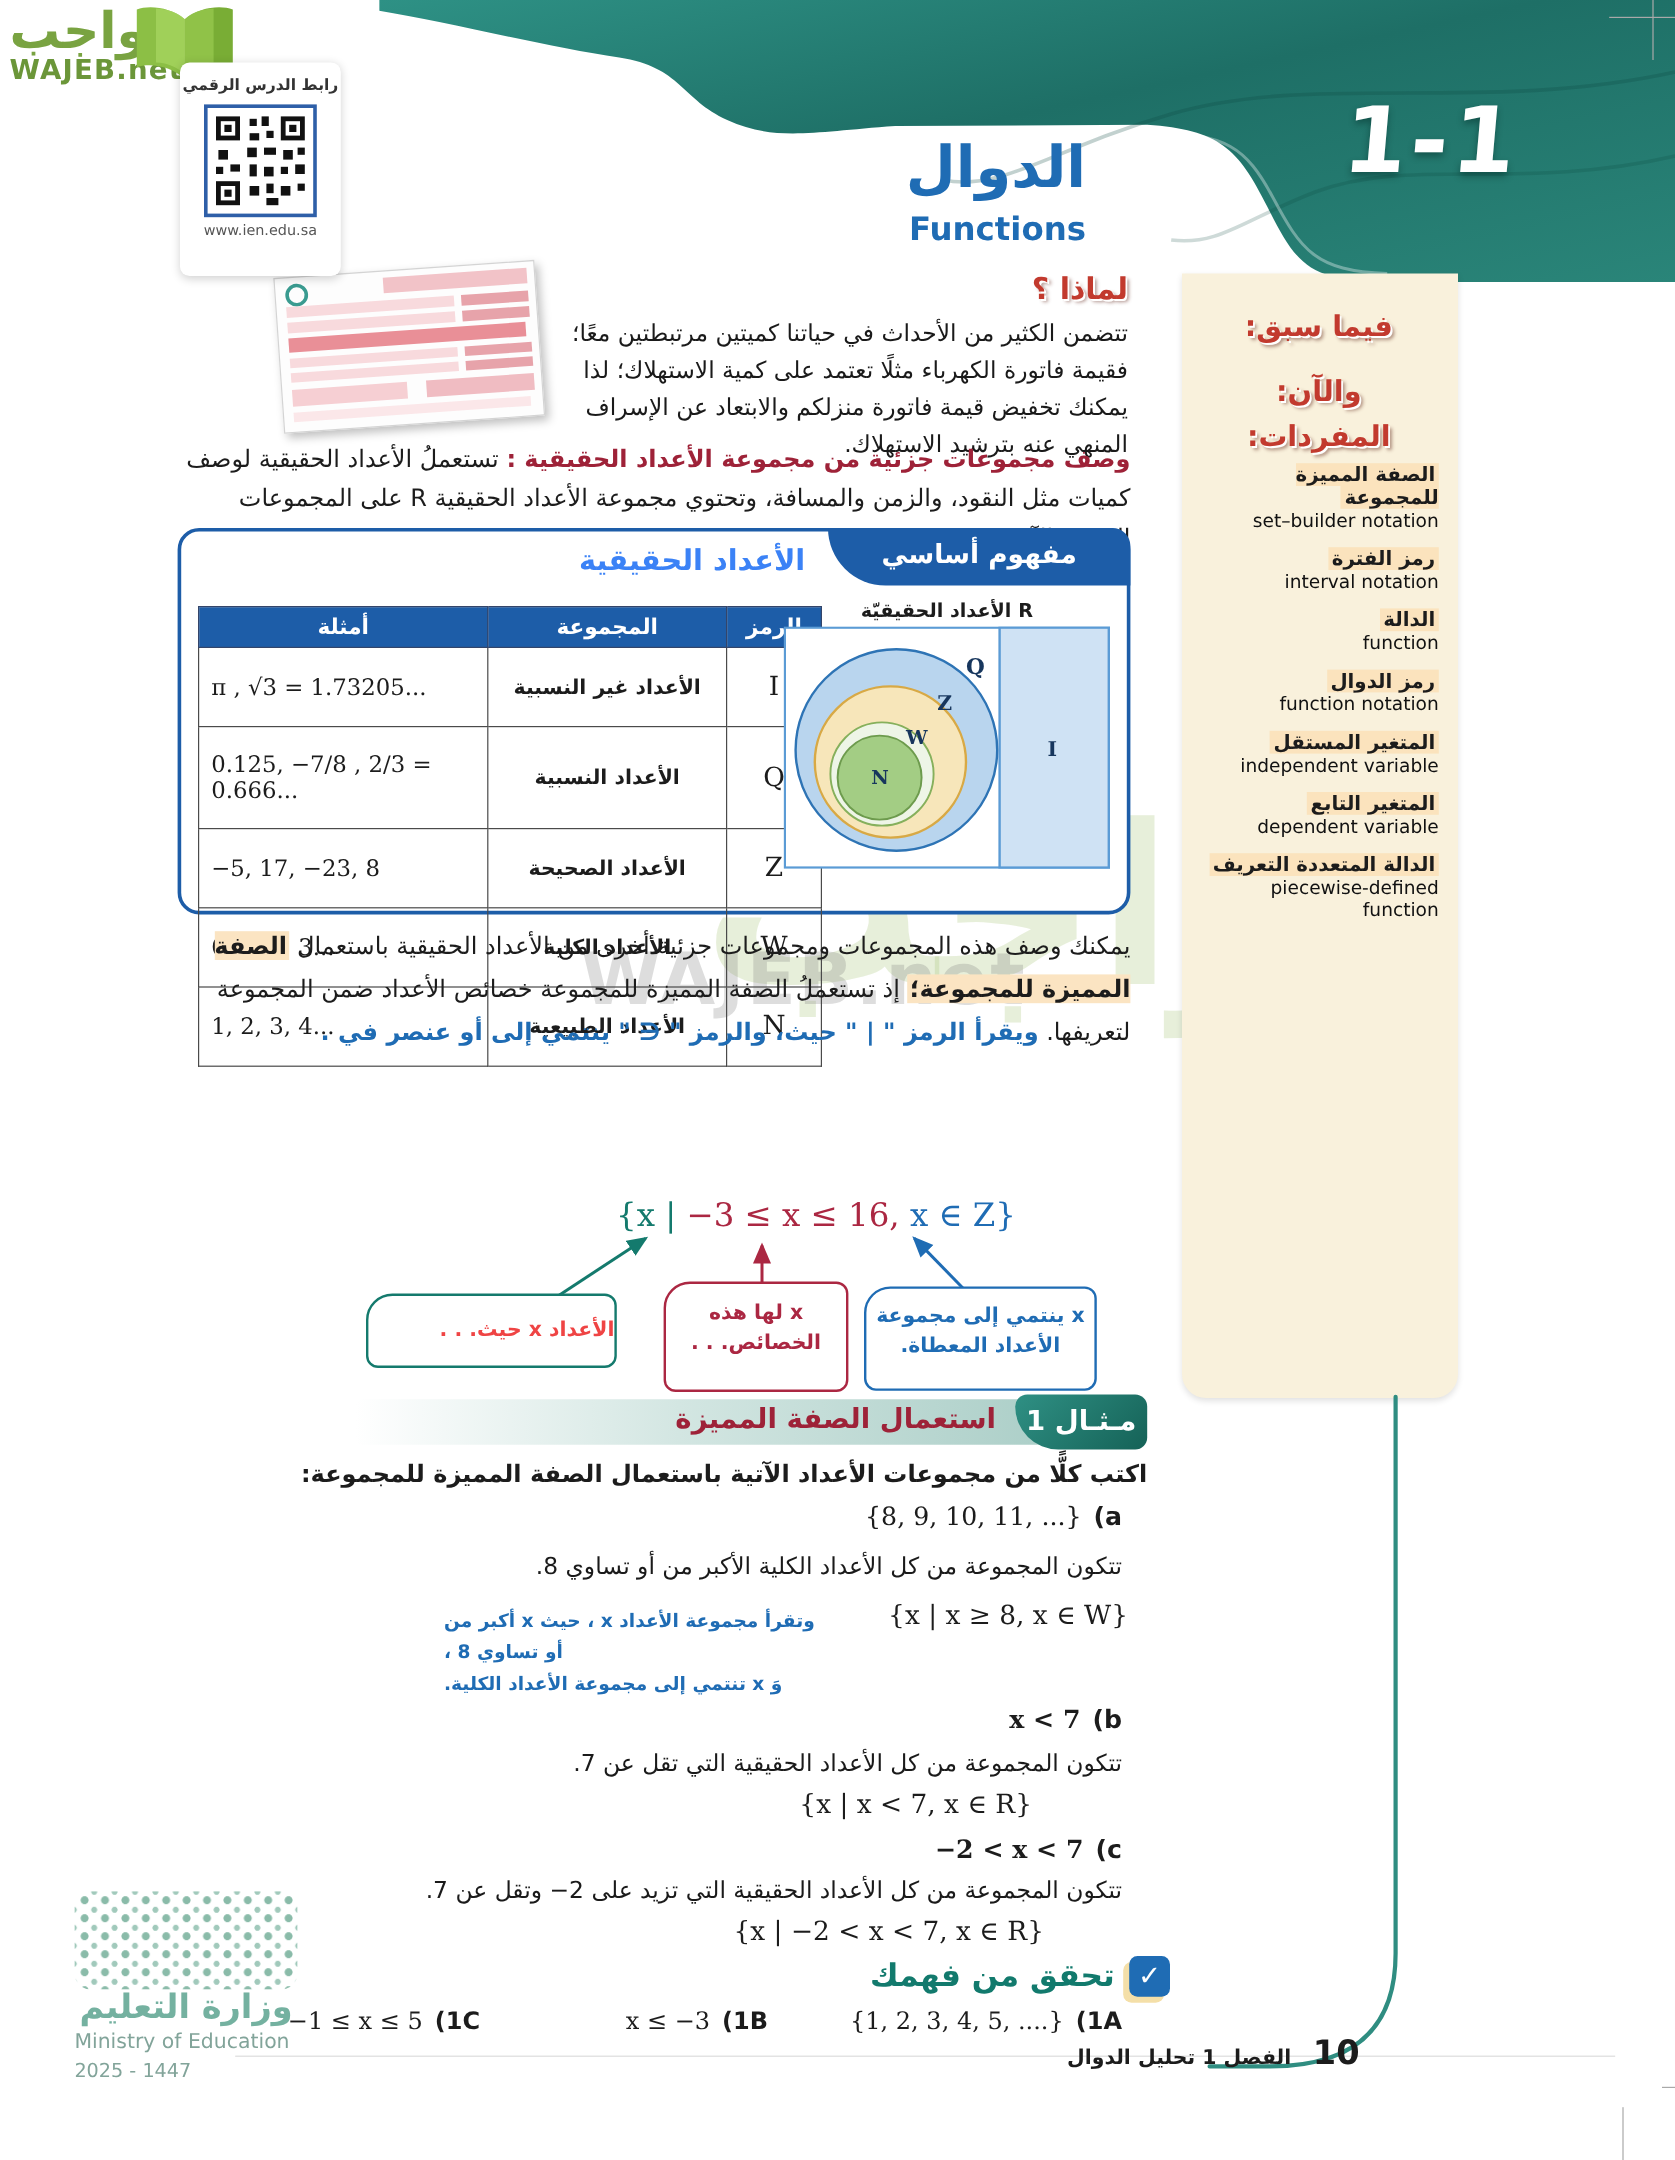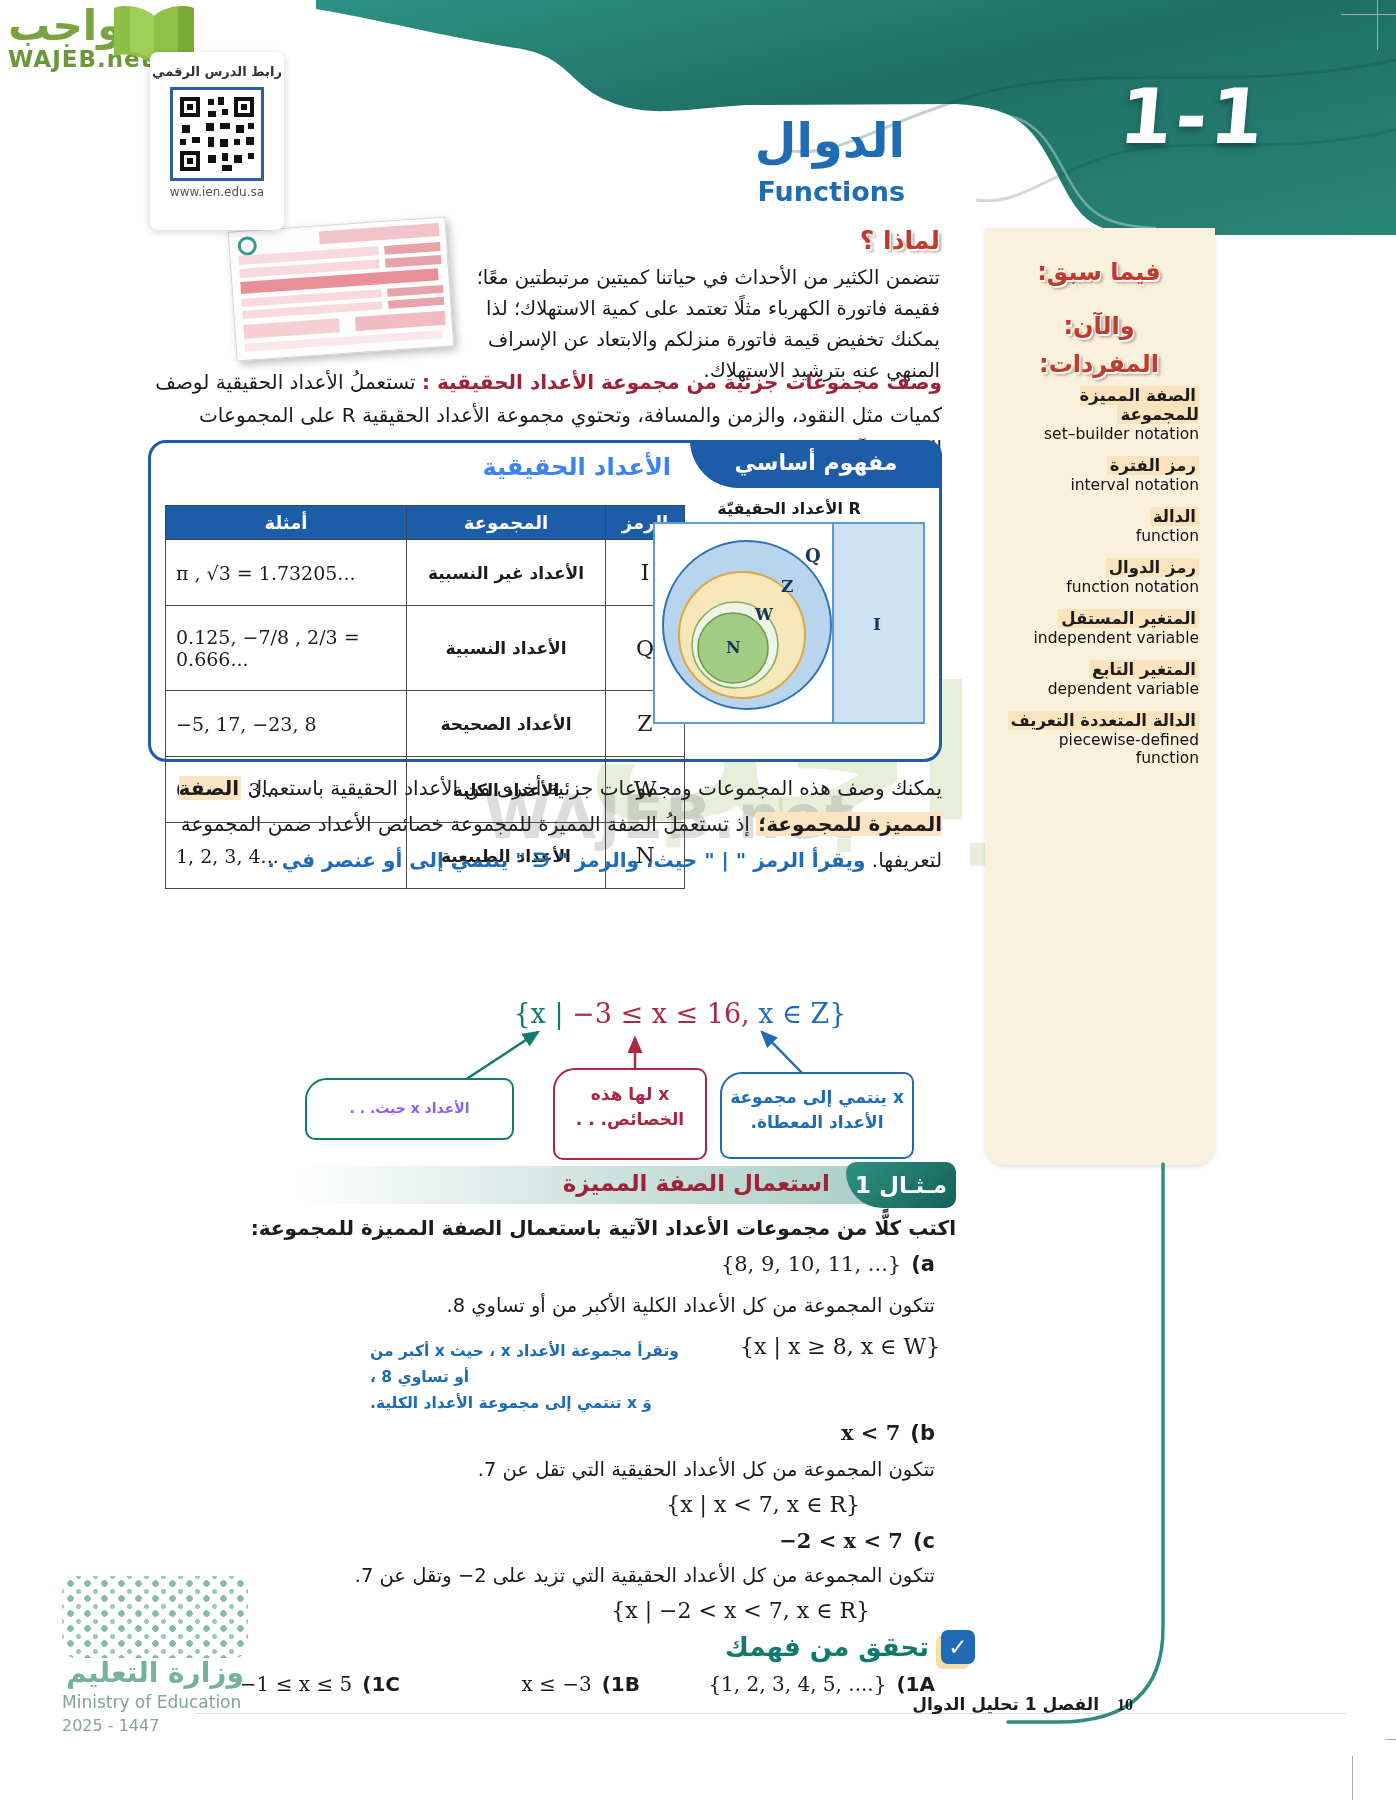--- a/index.html
+++ b/index.html
@@ -98,21 +98,21 @@
   .hl{background:#fbe4c2;font-weight:800;padding:0 2px;}
   .blue-bold{color:#1f6cb4;font-weight:800;}
 
   
   .sb-expr{position:absolute;left:470px;top:998px;width:420px;text-align:center;z-index:3;
     font-family:"DejaVu Serif",serif;font-size:27px;direction:ltr;}
   .expr-open{color:#147a6d;}
   .expr-mid{color:#ab2742;}
   .expr-close{color:#1f6cb4;}
   .callout{position:absolute;z-index:3;border-radius:22px 10px 10px 10px;text-align:center;font-weight:800;direction:rtl;background:#fff;}
-  .co-green{left:305px;top:1078px;width:205px;height:58px;border:2.5px solid #147a6d;color:#8b5cf6;font-size:14px;line-height:56px;}
+  .co-green{left:305px;top:1078px;width:205px;height:58px;border:2.5px solid #147a6d;color:#ef4444;font-size:17px;line-height:56px;text-align:right;}
   .co-red{left:553px;top:1068px;width:150px;height:76px;border:2.5px solid #ab2742;color:#ab2742;font-size:17px;line-height:25px;padding-top:12px;}
   .co-blue{left:720px;top:1072px;width:190px;height:72px;border:2.5px solid #1f6cb4;color:#1f6cb4;font-size:17px;line-height:25px;padding-top:11px;}
 
   
   .ex-banner{position:absolute;left:150px;top:1162px;width:806px;height:46px;z-index:3;}
   .ex-strip{position:absolute;right:60px;top:4px;width:600px;height:38px;
     background:linear-gradient(to left,#a9cdc6,#d3e6e2 55%,rgba(255,255,255,0));border-radius:6px 0 0 6px;}
   .ex-block{position:absolute;right:0;top:0;width:110px;height:46px;
     background:linear-gradient(135deg,#2f9084,#156257);border-radius:10px 10px 10px 36px;
     color:#fff;font-weight:800;font-size:23px;text-align:center;line-height:46px;direction:rtl;}
@@ -150,21 +150,21 @@
   .sb-bullets{margin:4px 0 0 0;padding:0;list-style:none;}
   .sb-bullets li{font-size:16.5px;font-weight:700;line-height:25px;margin-bottom:10px;}
   .sb-bullets li::before{content:"•";margin-left:6px;color:#444;}
   .vocab-item{margin-bottom:13px;}
   .vocab-ar{background:#fbe3bd;font-weight:800;font-size:16.5px;padding:0 3px;display:inline;}
   .vocab-en{font-size:15.5px;color:#111;direction:ltr;text-align:right;margin-top:1px;}
 
   
   #bracket-svg{position:absolute;left:940px;top:1158px;z-index:2;}
   .footer{position:absolute;right:263px;top:1694px;display:flex;direction:rtl;gap:18px;align-items:baseline;z-index:3;}
-  .page-num{font-weight:800;font-size:16px;font-family:Liberation Serif, serif;}
+  .page-num{font-weight:800;font-size:28px;}
   .footer-txt{font-weight:700;font-size:17px;}
   .faint-line{position:absolute;left:196px;top:1713px;width:1150px;height:1px;background:#dcdcdc;z-index:1;}
 
   .ministry-dots{
     position:absolute;left:62px;top:1576px;width:186px;height:82px;z-index:3;border-radius:14px;
     background-image:radial-gradient(circle,#84b8a5 3px,transparent 3.6px),radial-gradient(circle,#9cc7b8 2.2px,transparent 2.8px);
     background-size:17px 15px,17px 15px;background-position:0 0,8px 8px;opacity:.95;
   }
   .ministry-ar{position:absolute;left:62px;top:1656px;width:186px;text-align:center;color:#74b1a0;font-weight:800;font-size:28px;direction:rtl;z-index:3;}
   .ministry-en{position:absolute;left:62px;top:1692px;width:200px;color:#82a49a;font-size:17px;z-index:3;}

